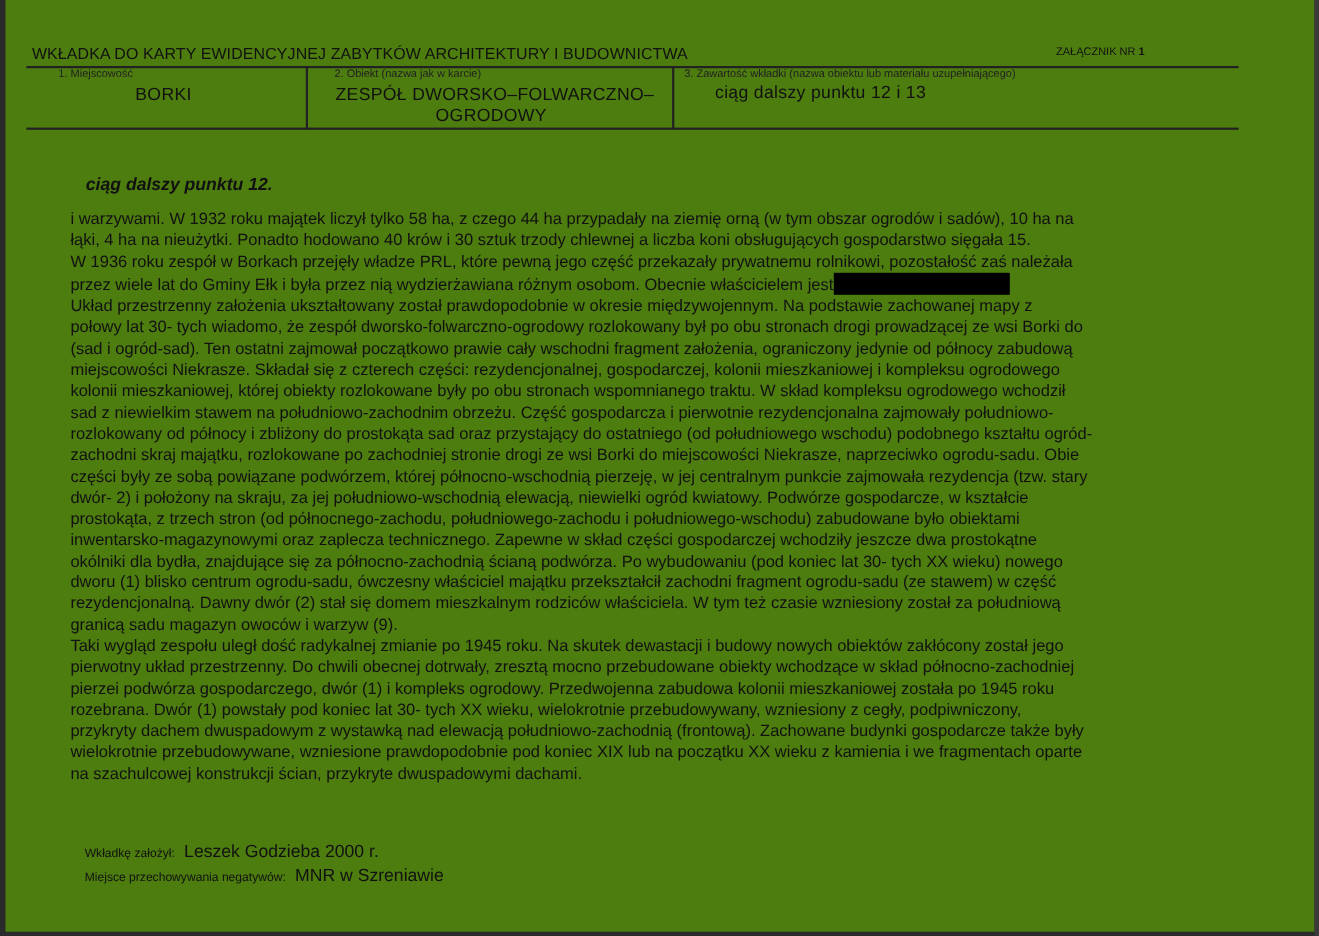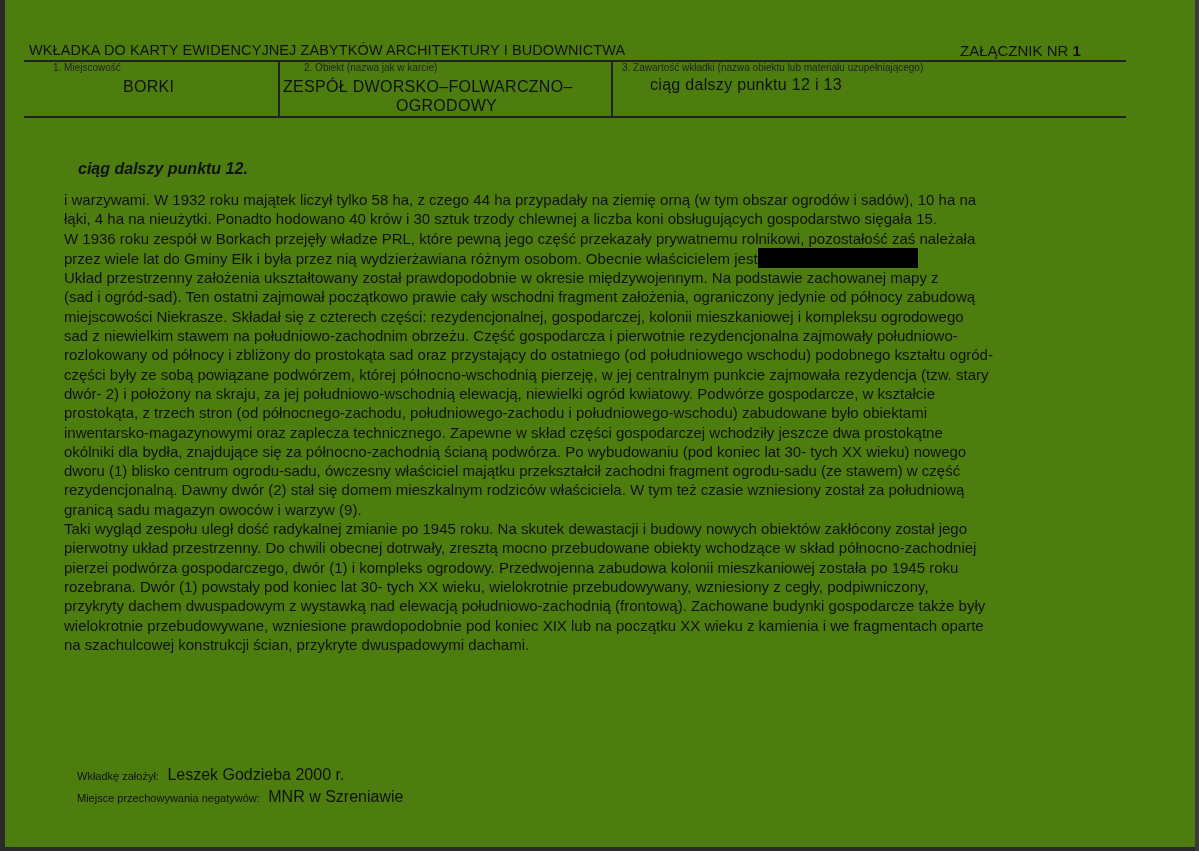--- a/index.html
+++ b/index.html
@@ -13,21 +13,21 @@
   .page {
     position: absolute; left: 5px; top: 0; width: 1190px; height: 847px;
     background: #4d7c0f;
   }
   .hdr-title {
     position: absolute; left: 24px; top: 42px;
     font-size: 14.5px; letter-spacing: 0.1px; white-space: nowrap;
   }
   .hdr-annex {
     position: absolute; left: 955px; top: 42px;
-    font-size: 15px; white-space: nowrap;
+    font-size: 10px; white-space: nowrap;
   }
   .hdr-annex b { font-weight: bold; }
   .rule { position: absolute; background: #222; }
   .cell-label {
     position: absolute; font-size: 10px; white-space: nowrap; color: #222;
   }
   .cell-value {
     position: absolute; font-size: 16px; white-space: nowrap; letter-spacing: 0.3px;
   }
   .section-title {
@@ -63,38 +63,41 @@
 
   <div class="rule" style="left:19px; top:60px; width:1102px; height:2px;"></div>
   <div class="rule" style="left:19px; top:116px; width:1102px; height:2px;"></div>
   <div class="rule" style="left:273px; top:61px; width:1.5px; height:56px;"></div>
   <div class="rule" style="left:606px; top:61px; width:1.5px; height:56px;"></div>
 
   <div class="cell-label" style="left:48px; top:62px;text-align:center;">1. Miejscowość</div>
   <div class="cell-value" style="left:118px; top:78px;">BORKI</div>
 
   <div class="cell-label" style="left:299px; top:62px;">2. Obiekt (nazwa jak w karcie)</div>
-  <div class="cell-value" style="left:278px; top:78px;">ZESPÓŁ  DWORSKO–FOLWARCZNO–</div>
+  <div class="cell-value" style="left:300px; top:78px;">ZESPÓŁ  DWORSKO–FOLWARCZNO–</div>
   <div class="cell-value" style="left:391px; top:97px;">OGRODOWY</div>
 
   <div class="cell-label" style="left:617px; top:62px;">3. Zawartość wkładki (nazwa obiektu lub materiału uzupełniającego)</div>
   <div class="cell-value" style="left:645px; top:76px;">ciąg dalszy punktu 12 i 13</div>
 
   <div class="section-title">ciąg dalszy punktu 12.</div>
 
   <div class="body-text">
     <span class="ln"> i warzywami. W 1932 roku majątek liczył tylko 58 ha, z czego 44 ha przypadały na ziemię orną (w tym obszar ogrodów i sadów), 10 ha na</span>
     <span class="ln">łąki, 4 ha na nieużytki. Ponadto hodowano 40 krów i 30 sztuk trzody chlewnej a liczba koni obsługujących gospodarstwo sięgała 15.</span>
     <span class="ln">   W 1936 roku zespół w Borkach przejęły władze PRL, które pewną jego część przekazały prywatnemu rolnikowi, pozostałość zaś należała</span>
     <span class="ln"><span>przez wiele lat do Gminy Ełk i była przez nią wydzierżawiana różnym osobom. Obecnie właścicielem jest</span><span class="redact"></span></span>
     <span class="ln">     Układ przestrzenny założenia ukształtowany został prawdopodobnie w okresie międzywojennym. Na podstawie zachowanej mapy z</span>
+    <span class="ln">połowy lat 30- tych wiadomo, że zespół dworsko-folwarczno-ogrodowy rozlokowany był po obu stronach drogi prowadzącej ze wsi Borki do</span>
     <span class="ln">(sad i ogród-sad). Ten ostatni zajmował początkowo prawie cały wschodni fragment założenia, ograniczony jedynie od północy zabudową</span>
     <span class="ln">miejscowości Niekrasze. Składał się z czterech części: rezydencjonalnej, gospodarczej, kolonii mieszkaniowej i kompleksu ogrodowego</span>
+    <span class="ln">kolonii mieszkaniowej, której obiekty rozlokowane były po obu stronach wspomnianego traktu. W skład kompleksu ogrodowego wchodził</span>
     <span class="ln">sad z niewielkim stawem na południowo-zachodnim obrzeżu. Część gospodarcza i pierwotnie rezydencjonalna zajmowały południowo-</span>
     <span class="ln">rozlokowany od północy i zbliżony do prostokąta sad oraz przystający do ostatniego (od południowego wschodu) podobnego kształtu ogród-</span>
+    <span class="ln">zachodni skraj majątku, rozlokowane po zachodniej stronie drogi ze wsi Borki do miejscowości Niekrasze, naprzeciwko ogrodu-sadu. Obie</span>
     <span class="ln">części były ze sobą powiązane podwórzem, której północno-wschodnią pierzeję, w jej centralnym punkcie zajmowała rezydencja (tzw. stary</span>
     <span class="ln">dwór- 2) i położony na skraju, za jej południowo-wschodnią elewacją, niewielki ogród kwiatowy. Podwórze gospodarcze, w kształcie</span>
     <span class="ln">prostokąta, z trzech stron (od północnego-zachodu, południowego-zachodu i południowego-wschodu) zabudowane było obiektami</span>
     <span class="ln">inwentarsko-magazynowymi oraz zaplecza technicznego. Zapewne w skład części gospodarczej wchodziły jeszcze dwa prostokątne</span>
     <span class="ln">okólniki dla bydła,  znajdujące się za północno-zachodnią ścianą podwórza. Po wybudowaniu (pod koniec lat 30- tych XX wieku) nowego</span>
     <span class="ln">dworu (1) blisko centrum ogrodu-sadu, ówczesny właściciel majątku przekształcił zachodni fragment ogrodu-sadu (ze stawem) w część</span>
     <span class="ln">rezydencjonalną. Dawny dwór (2) stał się domem mieszkalnym rodziców właściciela. W tym też czasie wzniesiony został za  południową</span>
     <span class="ln">granicą sadu magazyn owoców i warzyw (9).</span>
     <span class="ln">  Taki wygląd zespołu uległ dość radykalnej zmianie po 1945 roku. Na skutek dewastacji i budowy nowych obiektów zakłócony został jego</span>
     <span class="ln">pierwotny układ przestrzenny. Do chwili obecnej dotrwały, zresztą mocno przebudowane obiekty wchodzące w skład północno-zachodniej</span>

